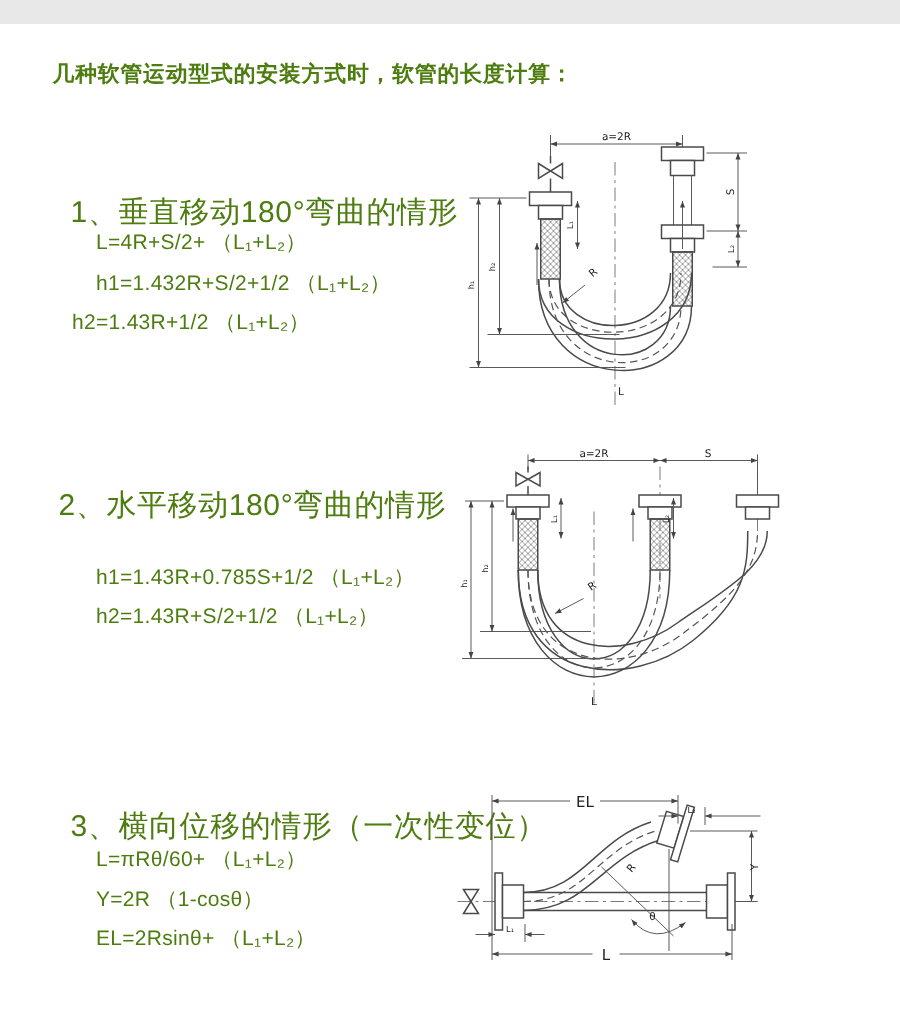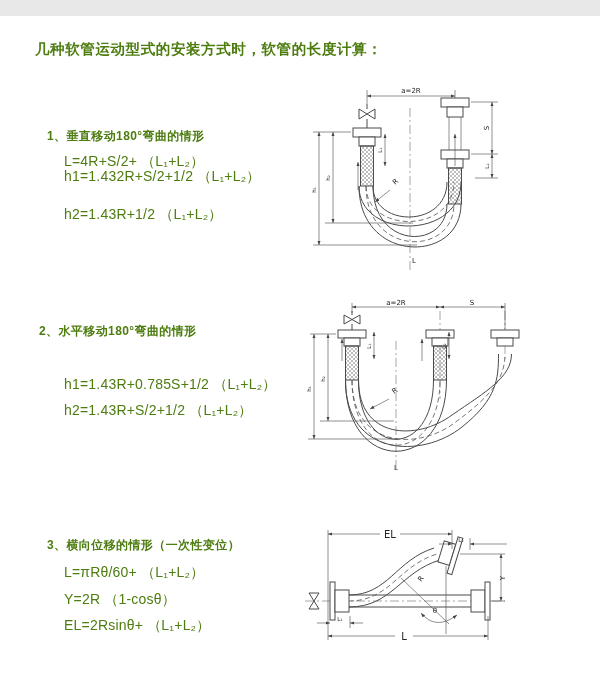--- a/index.html
+++ b/index.html
@@ -2,21 +2,21 @@
 <html><head>
 <meta charset="utf-8">
 <style>
   html,body{margin:0;padding:0;background:#e8e8e8;}
   .page{
     position:relative;width:600px;height:675px;background:#ffffff;
     font-family:"Liberation Sans","DejaVu Sans",sans-serif;color:#4d7c0f;
     overflow:hidden;margin:16px auto;text-align:center;
   }
   .t{position:absolute;font-size:14.5px;font-weight:700;letter-spacing:.6px;white-space:nowrap;}
-  .h{position:absolute;font-size:12px;font-weight:700;letter-spacing:.4px;white-space:nowrap;}
+  .h{position:absolute;font-size:20px;font-weight:400;letter-spacing:.4px;white-space:nowrap;}
   .f{position:absolute;font-size:14px;font-weight:500;letter-spacing:.2px;white-space:nowrap;}
   svg{position:absolute;overflow:visible;}
   svg text{font-family:"DejaVu Sans","Liberation Sans",sans-serif;fill:#222;}
   .ln{stroke:#4a4a4a;stroke-width:1;fill:none;}
   .thin{stroke:#555;stroke-width:.65;fill:none;}
   .cl{stroke:#777;stroke-width:.65;fill:none;stroke-dasharray:9 3 2 3;}
   .hd{stroke:#555;stroke-dasharray:5 3;stroke-width:.8;fill:none;}
   .fl{fill:#fff;stroke:#4a4a4a;stroke-width:1;}
   .br{stroke:#4a4a4a;stroke-width:1;}
   .dl{font-size:7px;}
@@ -25,22 +25,22 @@
 </style>
 </head>
 <body>
 
 <div class="page">
 
   <div class="t" style="left:35px;top:24px">几种软管运动型式的安装方式时，软管的长度计算：</div>
 
   <div class="h" style="left:47px;top:112px">1、垂直移动180°弯曲的情形</div>
   <div class="f" style="left:64px;top:137px">L=4R+S/2+ （L₁+L₂）</div>
-  <div class="f" style="left:64px;top:152px">h1=1.432R+S/2+1/2 （L₁+L₂）</div>
-  <div class="f" style="left:64px;top:190px">h2=1.43R+1/2 （L₁+L₂）</div>
+  <div class="f" style="left:64px;top:164px">h1=1.432R+S/2+1/2 （L₁+L₂）</div>
+  <div class="f" style="left:48px;top:190px">h2=1.43R+1/2 （L₁+L₂）</div>
 
   <div class="h" style="left:39px;top:307px">2、水平移动180°弯曲的情形</div>
   <div class="f" style="left:64px;top:360px">h1=1.43R+0.785S+1/2 （L₁+L₂）</div>
   <div class="f" style="left:64px;top:386px">h2=1.43R+S/2+1/2 （L₁+L₂）</div>
 
   <div class="h" style="left:47px;top:521px">3、横向位移的情形（一次性变位）</div>
   <div class="f" style="left:64px;top:548px">L=πRθ/60+ （L₁+L₂）</div>
   <div class="f" style="left:64px;top:575px">Y=2R （1-cosθ）</div>
   <div class="f" style="left:64px;top:601px">EL=2Rsinθ+ （L₁+L₂）</div>
 

